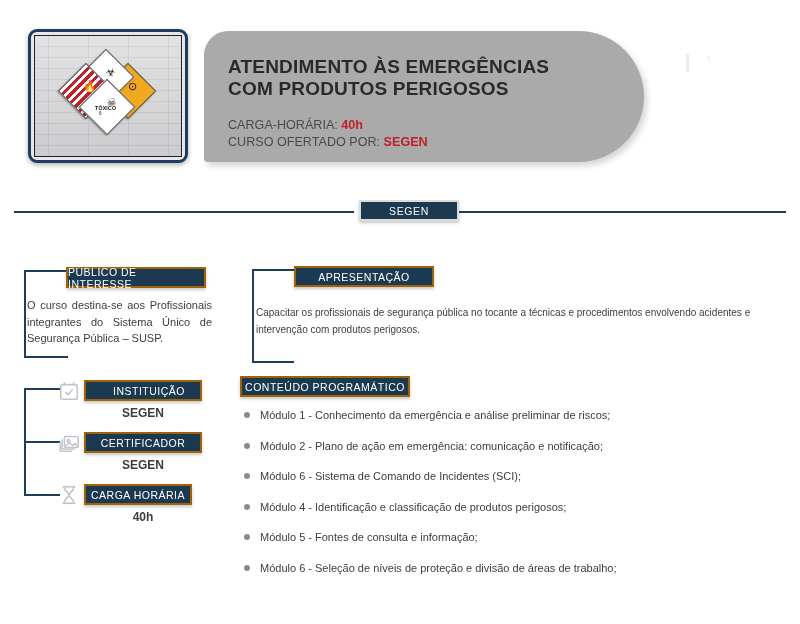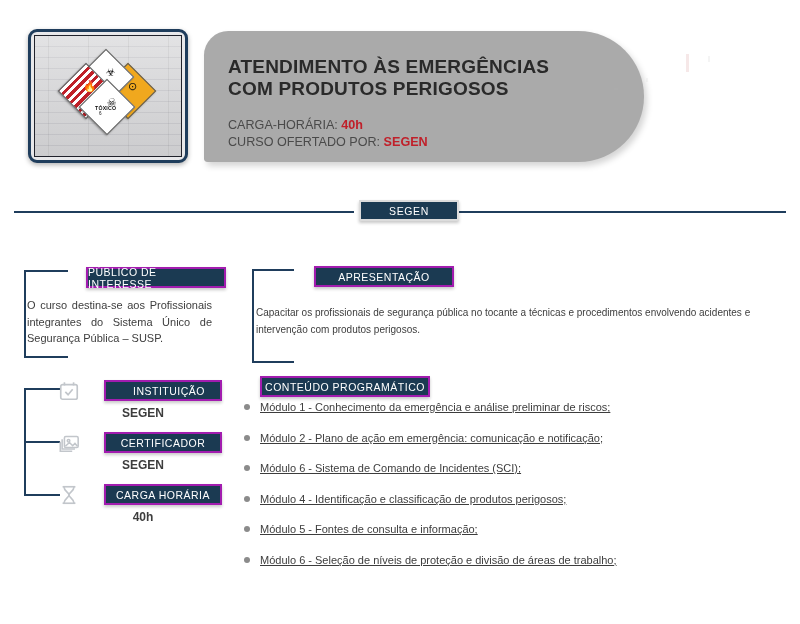--- a/index.html
+++ b/index.html
@@ -83,26 +83,25 @@
   .oferta{
     position:absolute;left:359px;top:200px;width:100px;height:21px;
     background:#1b3a52;border:2px solid #dcdcdc;box-sizing:border-box;
     box-shadow:0 2px 3px rgba(0,0,0,.22);
     color:#ffffff;font-size:10.5px;letter-spacing:.6px;
     display:flex;align-items:center;justify-content:center;
   }
 
   
   .badge{
-    background:#1b3a52;border:2px solid #a21caf;box-sizing:border-box;
+    background:#1b3a52;border:2px solid #a16207;box-sizing:border-box;
     box-shadow:0 2px 3px rgba(0,0,0,.22);
     color:#ffffff;font-size:10.5px;letter-spacing:.5px;
     display:flex;align-items:center;justify-content:center;
     height:21px;
-    margin-left:20px;
   }
 
   
   .col-left{position:absolute;left:0;top:240px;width:232px;height:330px;}
 
   .bracket{position:absolute;border-left:2px solid #1f3d5c;}
   .arm{position:absolute;height:2px;background:#1f3d5c;}
 
   .pub-badge{position:absolute;left:66px;top:27px;width:140px;}
   .pub-text{
@@ -110,32 +109,32 @@
     font-size:11px;line-height:16.5px;color:#3d3d3d;text-align:justify;
   }
 
   .row-icon{position:absolute;width:22px;height:22px;}
   .inst-badge{position:absolute;left:84px;top:140px;width:118px;padding-left:12px;}
   .inst-val{position:absolute;left:84px;top:166px;width:118px;text-align:center;
             font-size:12px;font-weight:bold;color:#3d3d3d;}
   .cert-badge{position:absolute;left:84px;top:192px;width:118px;}
   .cert-val{position:absolute;left:84px;top:218px;width:118px;text-align:center;
             font-size:12px;font-weight:bold;color:#3d3d3d;}
-  .ch-badge{position:absolute;left:84px;top:244px;width:118px;}
+  .ch-badge{position:absolute;left:84px;top:244px;width:108px;}
   .ch-val{position:absolute;left:84px;top:270px;width:118px;text-align:center;
           font-size:12px;font-weight:bold;color:#3d3d3d;}
 
   
   .col-right{position:absolute;left:232px;top:240px;width:568px;height:350px;}
   .apr-badge{position:absolute;left:62px;top:26px;width:140px;}
   .apr-text{position:absolute;left:24px;top:64px;width:530px;
             font-size:10px;line-height:17px;color:#3d3d3d;}
 
   .cont-badge{position:absolute;left:8px;top:136px;width:170px;}
-  .mod-list{position:absolute;left:8px;top:160px;width:520px;text-decoration:underline;}
+  .mod-list{position:absolute;left:8px;top:168px;width:520px;}
   .mod{position:relative;padding-left:20px;margin-bottom:16.5px;
        font-size:11px;line-height:14px;color:#3d3d3d;}
   .mod:before{content:"";position:absolute;left:4px;top:4px;width:6px;height:6px;
               border-radius:50%;background:#8b8b8b;}
 </style>
 </head>
 <body>
 
 <div class="page">
 

